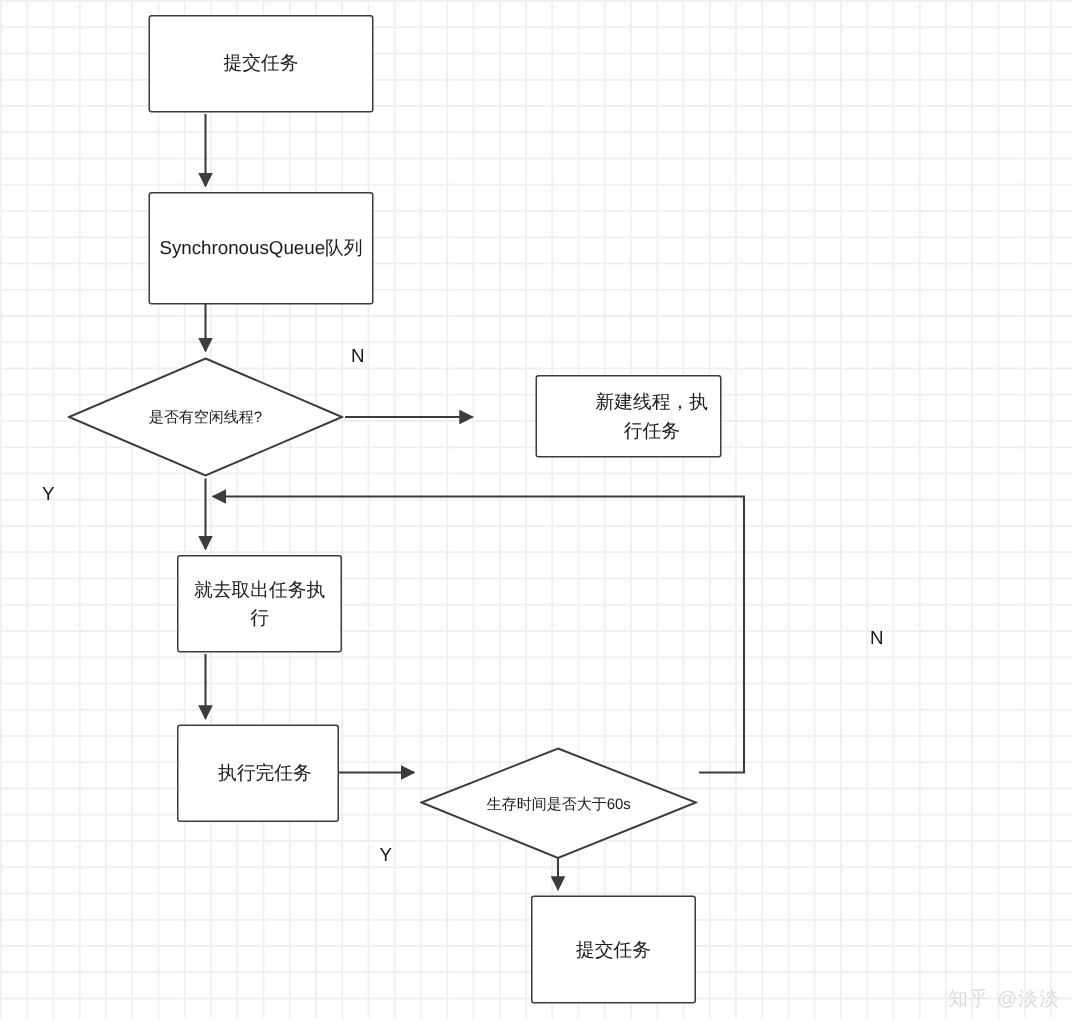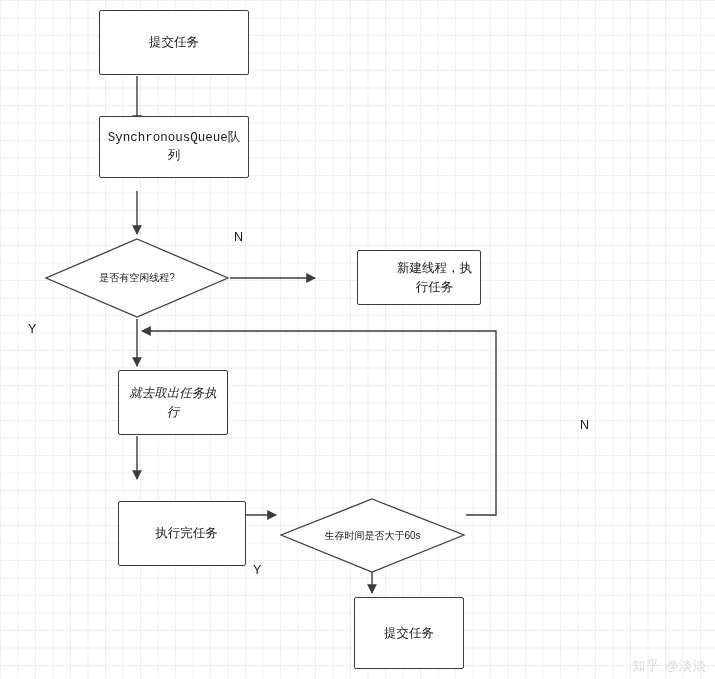--- a/index.html
+++ b/index.html
@@ -109,40 +109,40 @@
       <path d="M 372 554 L 372 593"></path>
 
       <path d="M 466 515 L 496 515 L 496 331 L 142 331"></path>
     </g>
   </svg>
 
   <div class="node box" style="left:62px; top:10px; width:150px; height:65px;">
     <span>提交任务</span>
   </div>
 
-  <div class="node box" style="left:62px; top:116px; width:150px; height:62px;font-family:Liberation Mono, monospace;">
+  <div class="node box" style="left:62px; top:128px; width:150px; height:75px;">
     <span>SynchronousQueue队列</span>
   </div>
 
   <div class="diamond-wrap" style="left:45px; top:238px; width:184px; height:80px;">
     <svg class="diamond-shape" width="184" height="80">
       <polygon points="92,1 183,40 92,79 1,40" fill="#ffffff" stroke="#3c3c3c" stroke-width="1.3"></polygon>
     </svg>
     <div class="diamond-label">是否有空闲线程?</div>
   </div>
 
   <div class="node box" style="left:320px; top:250px; width:124px; height:55px;padding-left:37px;">
     <span>新建线程，执行任务</span>
   </div>
 
-  <div class="node box" style="left:81px; top:370px; width:110px; height:65px;font-style:italic;">
+  <div class="node box" style="left:81px; top:370px; width:110px; height:65px;">
     <span>就去取出任务执行</span>
   </div>
 
-  <div class="node box" style="left:81px; top:501px; width:128px; height:65px;padding-left:15px;">
+  <div class="node box" style="left:81px; top:483px; width:108px; height:65px;padding-left:15px;">
     <span>执行完任务</span>
   </div>
 
   <div class="diamond-wrap" style="left:280px; top:498px; width:185px; height:75px;">
     <svg class="diamond-shape" width="185" height="75">
       <polygon points="92,1 184,37 92,74 1,37" fill="#ffffff" stroke="#3c3c3c" stroke-width="1.3"></polygon>
     </svg>
     <div class="diamond-label">生存时间是否大于60s</div>
   </div>
 

